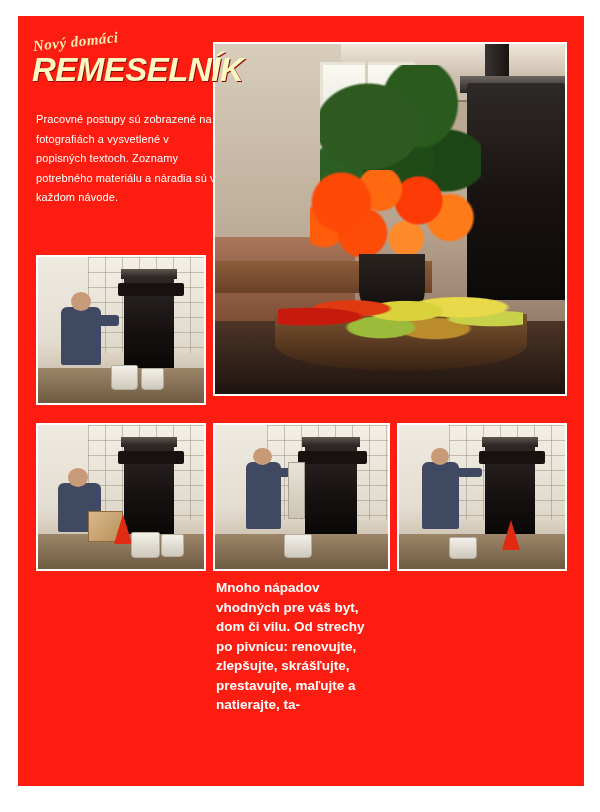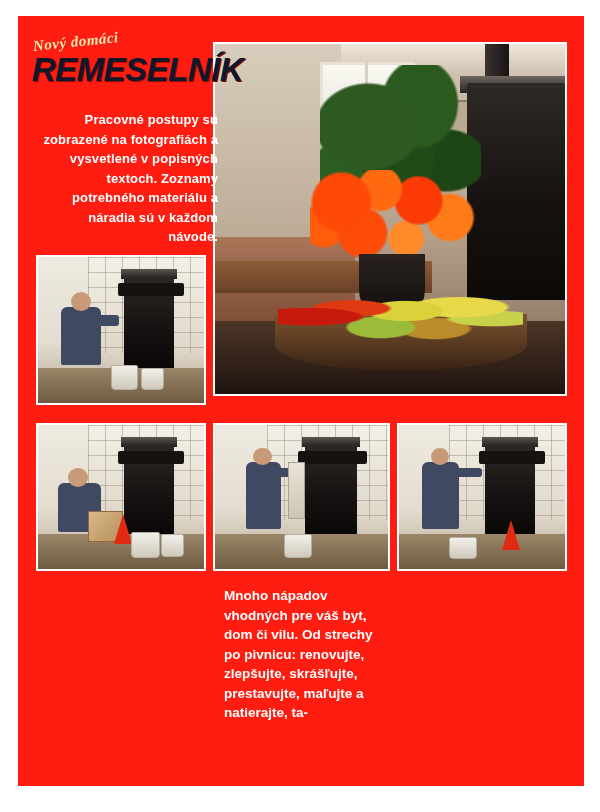--- a/index.html
+++ b/index.html
@@ -49,38 +49,37 @@
     transform-origin: left bottom;
     margin-left: 2px;
     margin-bottom: -2px;
   }
   .masthead .title {
     font-family: "Liberation Sans", sans-serif;
     font-weight: bold;
     font-style: italic;
     font-size: 33px;
     line-height: 34px;
-    color: #0f172a;
+    color: #fef9c3;
     letter-spacing: -0.5px;
     text-shadow: 1px 1px 0 #8a0a04;
   }
 
   
   .intro {
     position: absolute;
     left: 36px;
     top: 110px;
     width: 182px;
     z-index: 20;
     color: #ffffff;
-    font-weight: bold;
-    font-size: 13px;
+    font-weight: normal;
+    font-size: 11px;
     line-height: 19.5px;
     letter-spacing: 0.1px;
-    text-align: right;
   }
   .intro p { margin: 0; }
 
   
   .photo {
     position: absolute;
     border: 2px solid #ffffff;
     box-sizing: border-box;
     overflow: hidden;
     background: #6e5a48;
@@ -270,21 +269,21 @@
     width: 352px;
     z-index: 20;
     display: flex;
     gap: 16px;
     color: #ffffff;
     font-weight: bold;
     font-size: 13.5px;
     line-height: 19.5px;
   }
   .bottom-text .col { width: 168px; }
-  .bottom-text p { margin: 8px; }
+  .bottom-text p { margin: 0; }
 </style>
 </head>
 <body>
 
 <div id="page">
 
   <div class="masthead">
     <div class="kicker">Nový domáci</div>
     <div class="title">REMESELNÍK</div>
   </div>

